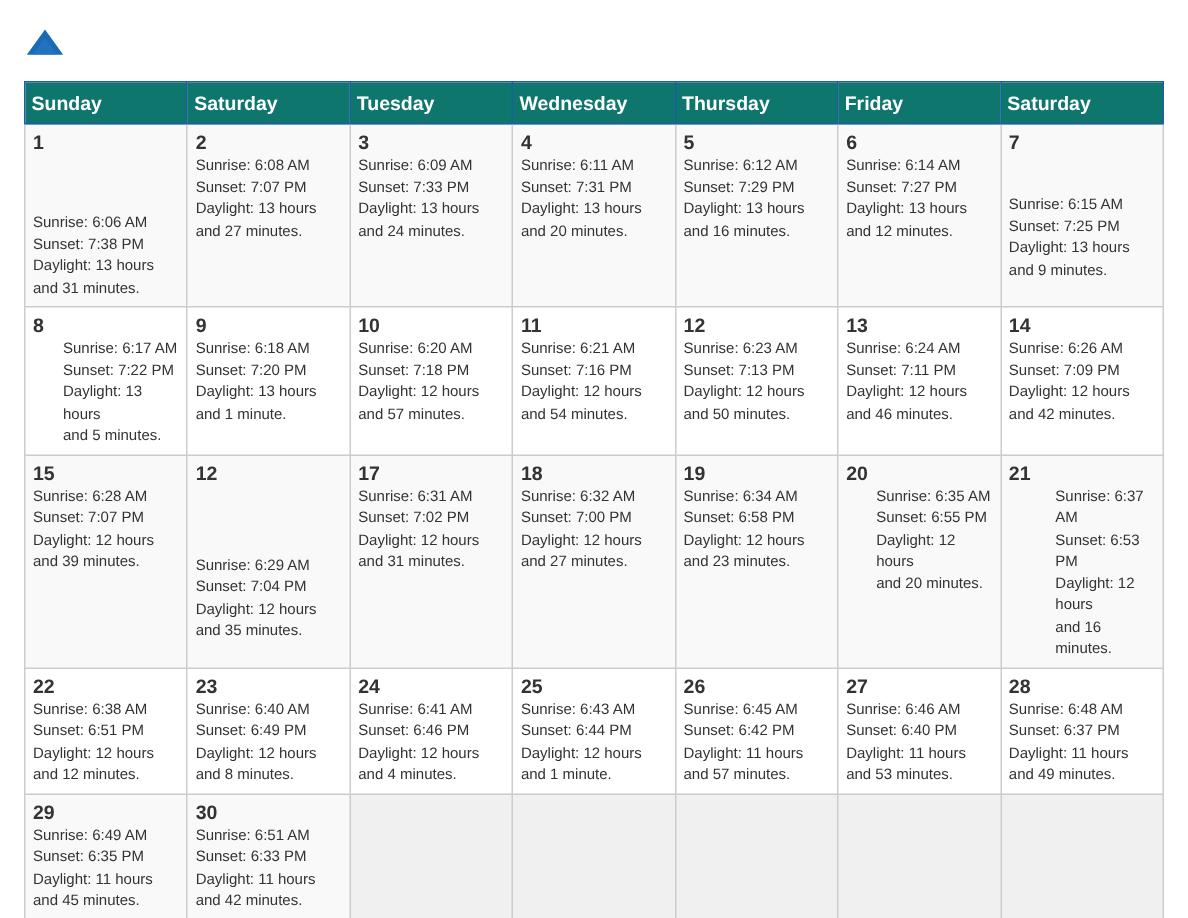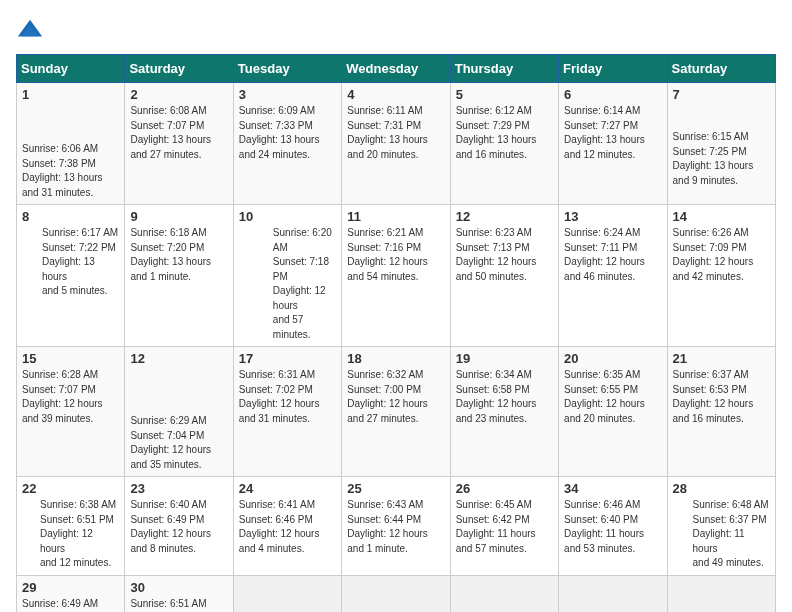--- a/index.html
+++ b/index.html
@@ -179,21 +179,21 @@
         </td>
         <td>
           <span class="day-num">9</span>
           <div class="day-info" style="white-space: pre-line;">Sunrise: 6:18 AM
 Sunset: 7:20 PM
 Daylight: 13 hours
 and 1 minute.</div>
         </td>
         <td>
           <span class="day-num">10</span>
-          <div class="day-info" style="white-space: pre-line; margin-left: 34px;">Sunrise: 6:20 AM
+          <div class="day-info" style="white-space: pre-line;">Sunrise: 6:20 AM
 Sunset: 7:18 PM
 Daylight: 12 hours
 and 57 minutes.</div>
         </td>
         <td>
           <span class="day-num">11</span>
           <div class="day-info" style="white-space: pre-line;">Sunrise: 6:21 AM
 Sunset: 7:16 PM
 Daylight: 12 hours
 and 54 minutes.</div>
@@ -251,37 +251,37 @@
         </td>
         <td>
           <span class="day-num">19</span>
           <div class="day-info" style="white-space: pre-line;">Sunrise: 6:34 AM
 Sunset: 6:58 PM
 Daylight: 12 hours
 and 23 minutes.</div>
         </td>
         <td>
           <span class="day-num">20</span>
-          <div class="day-info" style="white-space: pre-line;">Sunrise: 6:35 AM
+          <div class="day-info" style="white-space: pre-line; margin-left: 20px;">Sunrise: 6:35 AM
 Sunset: 6:55 PM
 Daylight: 12 hours
 and 20 minutes.</div>
         </td>
         <td>
           <span class="day-num">21</span>
-          <div class="day-info" style="white-space: pre-line;">Sunrise: 6:37 AM
+          <div class="day-info" style="white-space: pre-line; margin-left: 31px;">Sunrise: 6:37 AM
 Sunset: 6:53 PM
 Daylight: 12 hours
 and 16 minutes.</div>
         </td>
       </tr>
       <tr>
         <td>
           <span class="day-num">22</span>
-          <div class="day-info" style="white-space: pre-line; margin-left: 18px;">Sunrise: 6:38 AM
+          <div class="day-info" style="white-space: pre-line;">Sunrise: 6:38 AM
 Sunset: 6:51 PM
 Daylight: 12 hours
 and 12 minutes.</div>
         </td>
         <td>
           <span class="day-num">23</span>
           <div class="day-info" style="white-space: pre-line;">Sunrise: 6:40 AM
 Sunset: 6:49 PM
 Daylight: 12 hours
 and 8 minutes.</div>
@@ -301,29 +301,29 @@
 and 1 minute.</div>
         </td>
         <td>
           <span class="day-num">26</span>
           <div class="day-info" style="white-space: pre-line;">Sunrise: 6:45 AM
 Sunset: 6:42 PM
 Daylight: 11 hours
 and 57 minutes.</div>
         </td>
         <td>
-          <span class="day-num">34</span>
+          <span class="day-num">27</span>
           <div class="day-info" style="white-space: pre-line;">Sunrise: 6:46 AM
 Sunset: 6:40 PM
 Daylight: 11 hours
 and 53 minutes.</div>
         </td>
         <td>
           <span class="day-num">28</span>
-          <div class="day-info" style="white-space: pre-line; margin-left: 20px;">Sunrise: 6:48 AM
+          <div class="day-info" style="white-space: pre-line;">Sunrise: 6:48 AM
 Sunset: 6:37 PM
 Daylight: 11 hours
 and 49 minutes.</div>
         </td>
       </tr>
       <tr>
         <td>
           <span class="day-num">29</span>
           <div class="day-info" style="white-space: pre-line;">Sunrise: 6:49 AM
 Sunset: 6:35 PM

